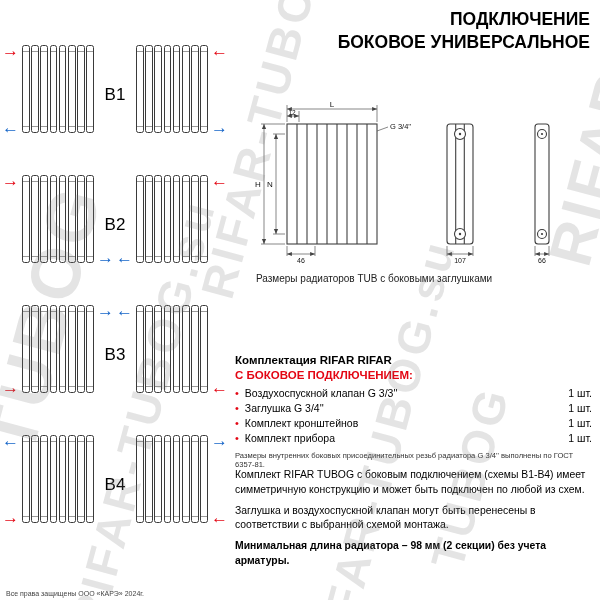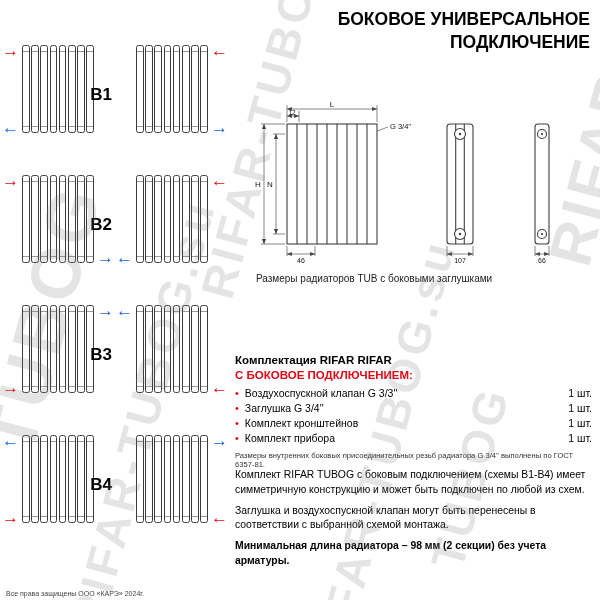--- a/index.html
+++ b/index.html
@@ -23,22 +23,22 @@
   .rad-1{left:136px;}
   .radiator{width:100%;height:100%;display:flex;gap:1.5px;}
   .section{position:relative;flex:1;border:1.2px solid #3a3a3a;border-radius:2.5px;background:#fff;}
   .section::before{content:"";position:absolute;left:0;right:0;top:5px;border-top:1px solid #9a9a9a;}
   .section::after{content:"";position:absolute;left:0;right:0;bottom:5px;border-bottom:1px solid #9a9a9a;}
   .arrow{position:absolute;font-size:17px;font-weight:bold;line-height:1;}
   .tl{top:-3px;left:-20px;}
   .bl{bottom:-3px;left:-20px;}
   .tr{top:-3px;right:-20px;}
   .br{bottom:-3px;right:-20px;}
-  .scheme-label{position:absolute;left:80px;top:40px;width:42px;text-align:center;
-                font-size:17px;font-weight:bold;color:#000;}
+  .scheme-label{position:absolute;left:94px;top:40px;width:42px;text-align:center;
+                font-size:17px;font-weight:normal;color:#000;}
 
   
   #drawing{position:absolute;left:252px;top:98px;width:348px;z-index:1;}
   svg text{font-family:"Liberation Sans",sans-serif;fill:#111;stroke:none;}
   .caption{margin-top:3px;padding-left:4px;font-size:10px;color:#222;}
 
   
   #kit{position:absolute;left:235px;top:354px;width:357px;z-index:1;}
   .kit-heading{font-size:11.5px;font-weight:bold;color:#000;}
   .kit-sub{font-size:11.5px;font-weight:bold;color:var(--accent);margin:3px 0 6px;}
@@ -55,22 +55,22 @@
 
   
   #footer{position:absolute;left:6px;bottom:3px;font-size:7px;color:#444;z-index:1;}
 </style>
 </head>
 <body>
 
 <div id="page">
 
   <div class="title">
+    <div>ПОДКЛЮЧЕНИЕ</div>
     <div>БОКОВОЕ УНИВЕРСАЛЬНОЕ</div>
-    <div>ПОДКЛЮЧЕНИЕ</div>
   </div>
 
   <div id="schemes">
       <div class="scheme-row">
         <div class="rad-wrap rad-0">
           <div class="radiator">
             <div class="section"></div>
             <div class="section"></div>
             <div class="section"></div>
             <div class="section"></div>

